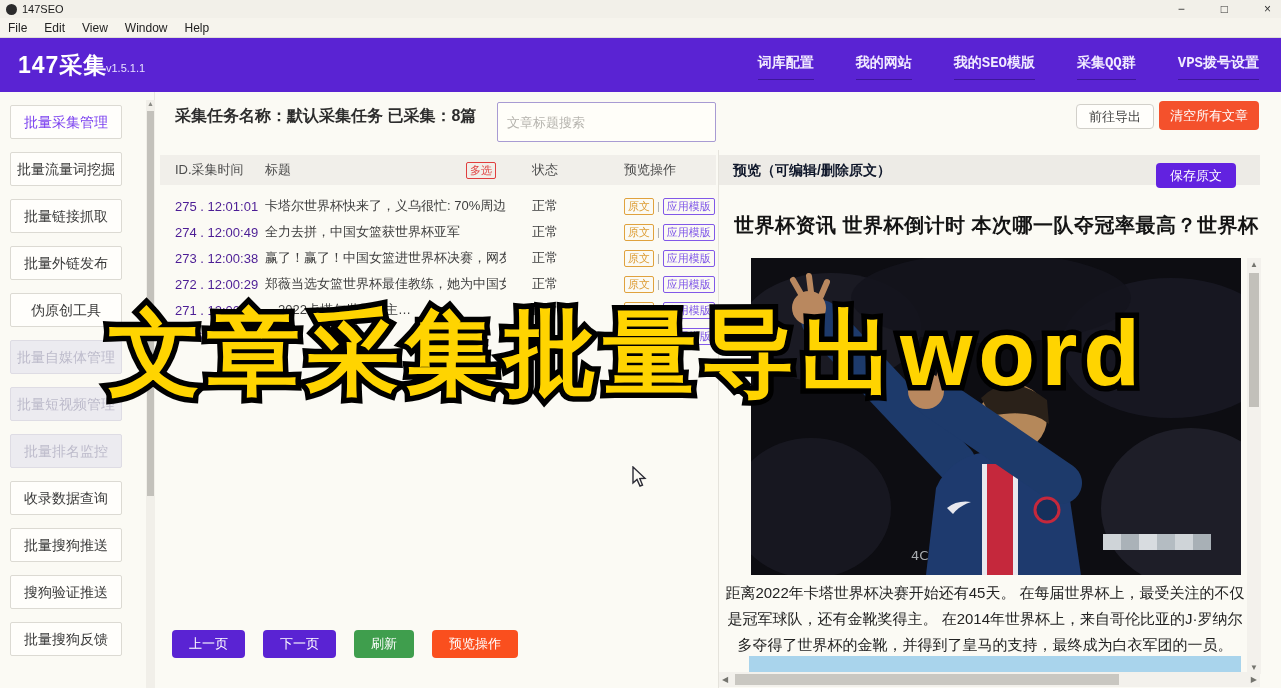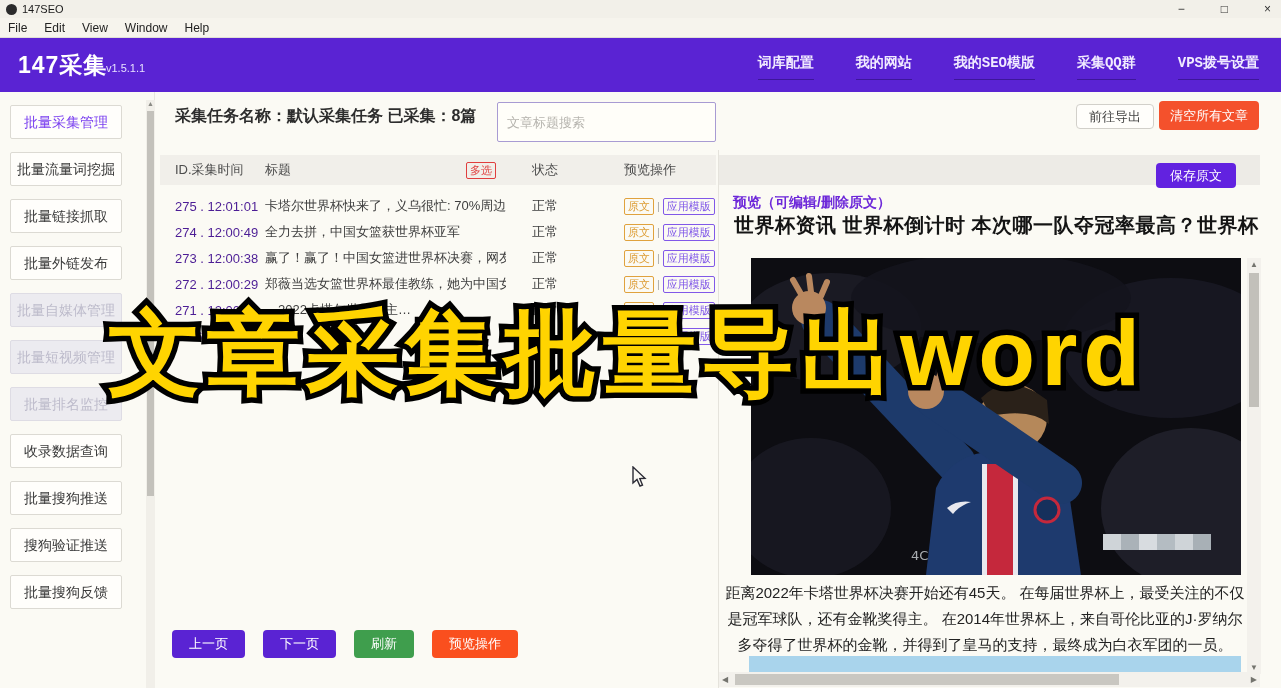--- a/index.html
+++ b/index.html
@@ -70,21 +70,21 @@
   .pagination { position:absolute; left:172px; top:630px; display:flex; gap:18px; }
   .pg { height:28px; border-radius:4px; color:#fff; font-size:13px; padding:0 17px;
     line-height:28px; cursor:pointer; }
   .pg-purple { background:#5a23d3; }
   .pg-green { background:#3f9e4d; }
   .pg-red { background:#fa4f1e; }
 
   
   .preview { position:absolute; left:718px; top:150px; right:0; bottom:0; border-left:1px solid #e5e3dc; }
   .pv-header { position:absolute; left:0; top:5px; width:541px; height:30px; background:#edebe6; }
-  .pv-header-label { position:absolute; left:14px; top:7px; font-size:14px; font-weight:bold; color:#6d28d9;margin-top:32px; }
+  .pv-header-label { position:absolute; left:14px; top:7px; font-size:14px; font-weight:bold; color:#0f172a; }
   .btn-save { position:absolute; left:437px; top:8px; height:25px; padding:0 14px; background:#6222e0;
     color:#fff; border-radius:4px; font-size:13px; line-height:25px; cursor:pointer; }
   .pv-title { position:absolute; left:15px; top:62px; width:522px; font-size:20px; font-weight:bold;
     color:#141414; white-space:nowrap; letter-spacing:0.5px; }
   .pv-image { position:absolute; left:32px; top:108px; width:490px; height:317px; background:#0d0d12; }
   .pv-para { position:absolute; left:1px; top:430px; width:530px; font-size:15px; line-height:26px;
     color:#222; text-align:center; }
   .pv-blue { position:absolute; left:30px; top:506px; width:492px; height:16px; background:#a9d4ec; }
 
   .h-scroll { position:absolute; left:0; top:522px; width:541px; height:15px; background:#f3f1ec; }
@@ -136,20 +136,21 @@
       <span class="nav-item">采集QQ群</span>
       <span class="nav-item">VPS拨号设置</span>
     </div>
   </div>
 
   <div class="sidebar">
     <div class="side-btn active">批量采集管理</div>
     <div class="side-btn">批量流量词挖掘</div>
     <div class="side-btn">批量链接抓取</div>
     <div class="side-btn">批量外链发布</div>
+    <div class="side-btn">伪原创工具</div>
     <div class="side-btn disabled">批量自媒体管理</div>
     <div class="side-btn disabled">批量短视频管理</div>
     <div class="side-btn disabled">批量排名监控</div>
     <div class="side-btn">收录数据查询</div>
     <div class="side-btn">批量搜狗推送</div>
     <div class="side-btn">搜狗验证推送</div>
     <div class="side-btn">批量搜狗反馈</div>
   </div>
   <div class="side-scroll" style="left:146px; top:100px; position:absolute; width:9px; height:588px;">
     <span class="arr">▲</span>

